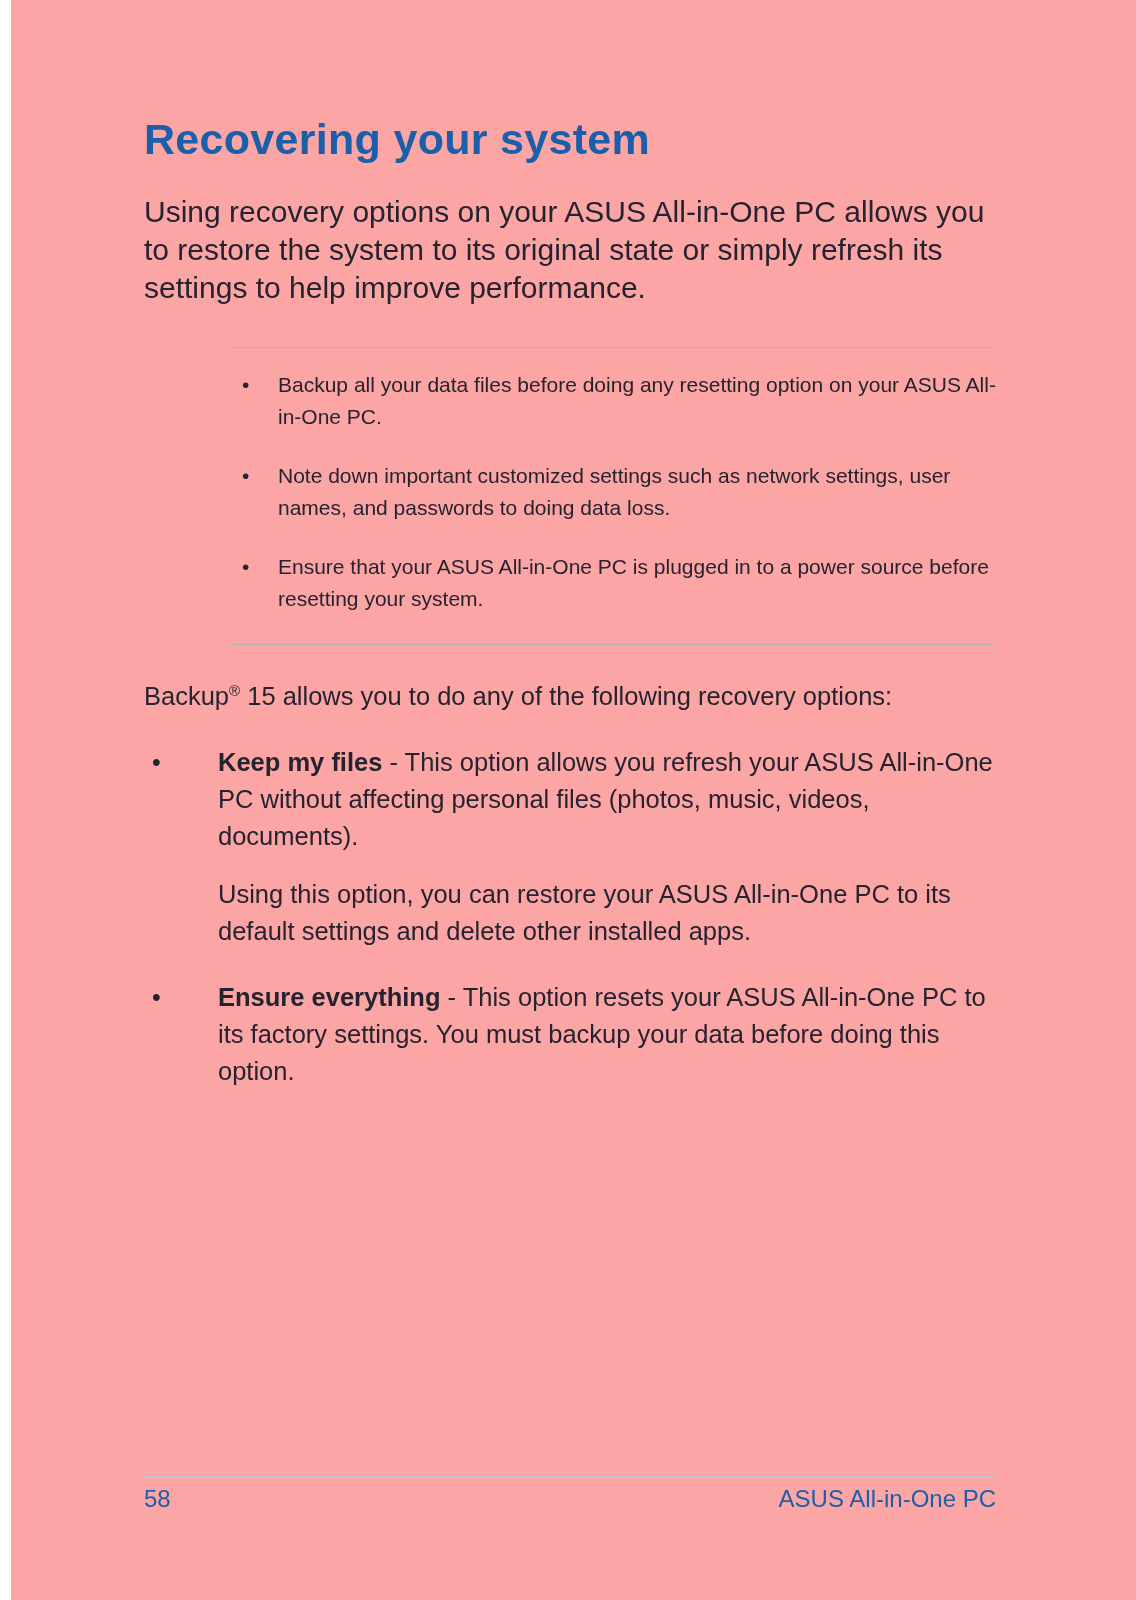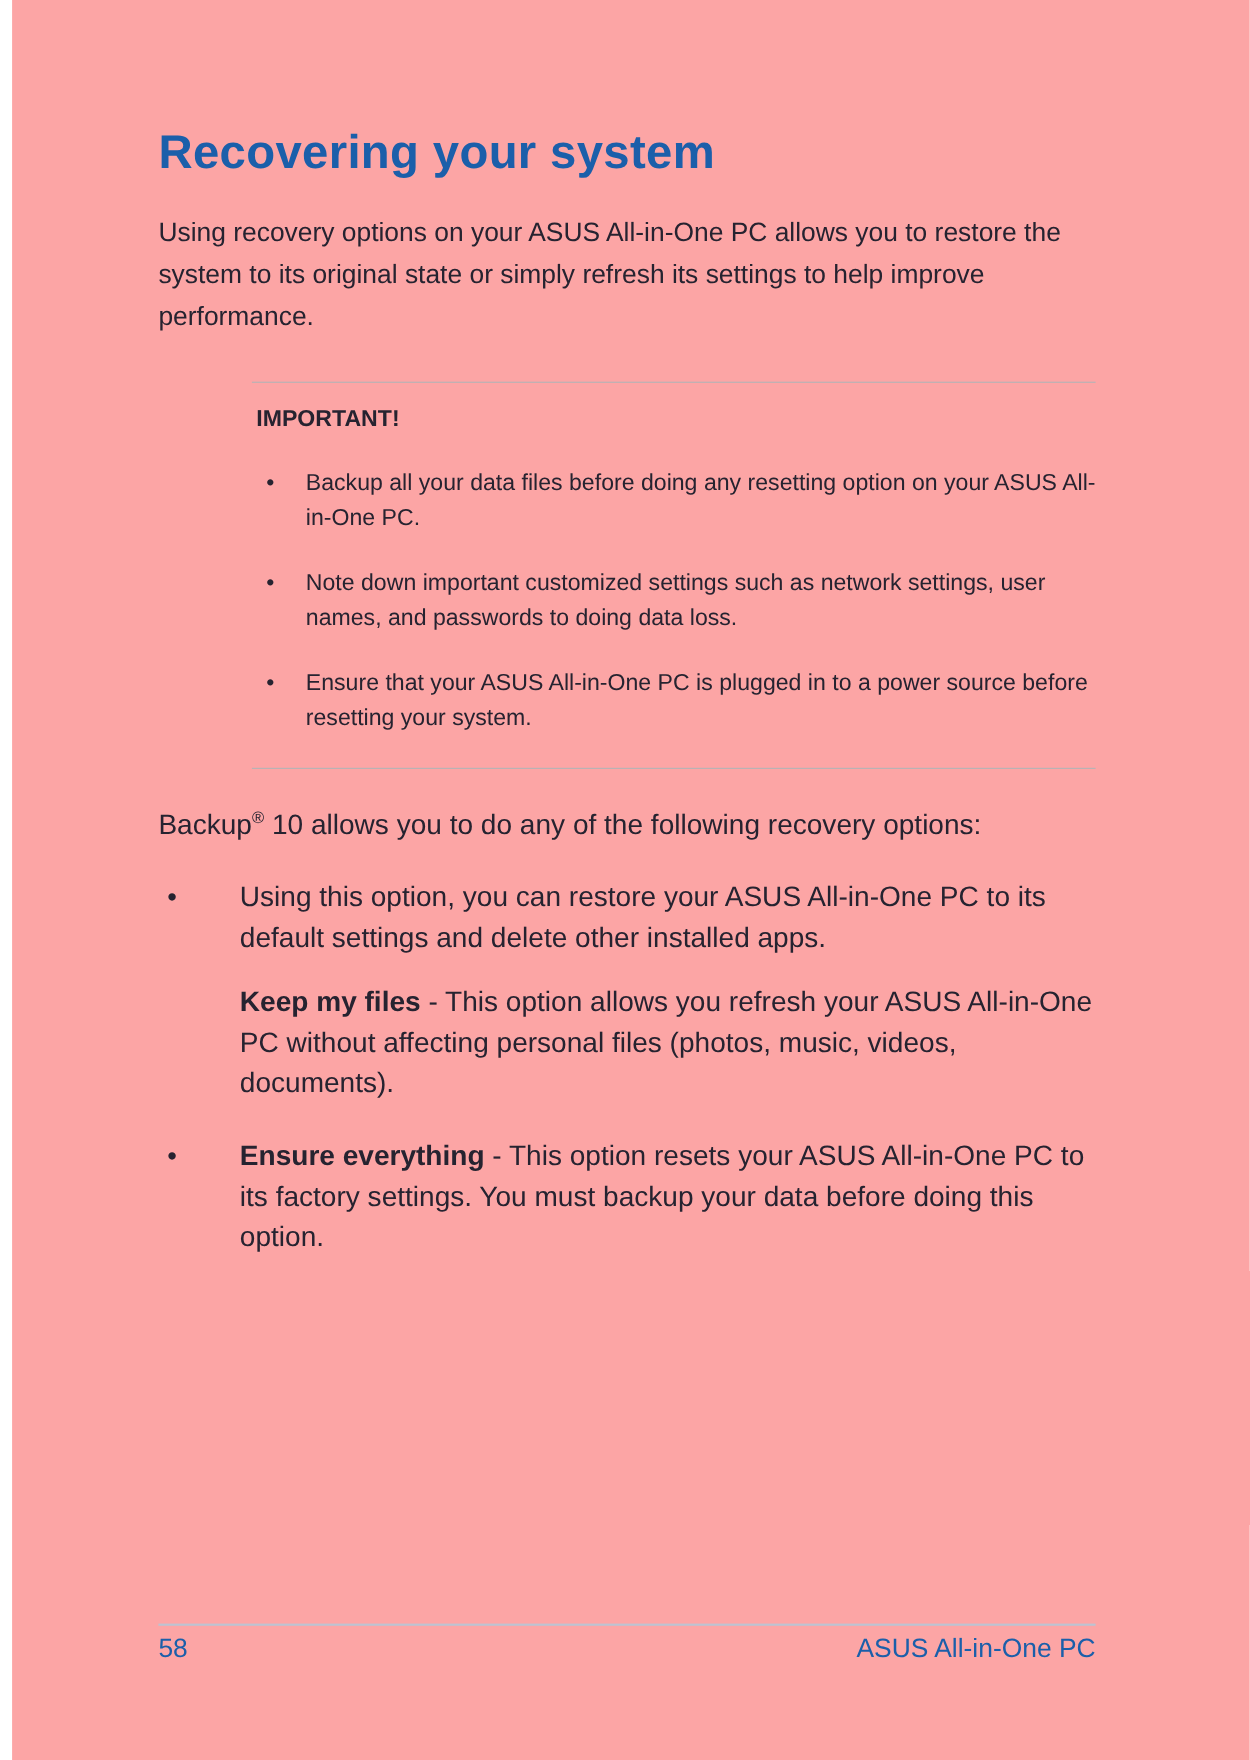--- a/index.html
+++ b/index.html
@@ -16,21 +16,21 @@
   }
   .content { position: absolute; left: 133px; top: 0; width: 852px; }
   .title {
     margin: 116px 0 0 0;
     font-size: 43px;
     line-height: 1.1;
     font-weight: 700;
     letter-spacing: 0.3px;
     color: var(--accent, #1b5faa);
   }
-  .intro { margin: 30px 0 0 0; font-size: 24px; line-height: 38px; }
+  .intro { margin: 30px 0 0 0; font-size: 30px; line-height: 38px; }
   .important-box {
     margin: 40px 0 0 85px;
     width: 767px;
     border-top: 1px solid #b2b4b6;
     border-bottom: 1px solid #b2b4b6;
     padding: 21px 0 2px 0;
   }
   .important-label { font-size: 21px; font-weight: 700; margin: 0 0 30px 4px; color: #262330; }
   .ibullet { display: flex; font-size: 21px; line-height: 32px; margin-bottom: 27px; }
   .imarker { flex: 0 0 49px; padding-left: 13px; }
@@ -61,45 +61,44 @@
 <body>
 
 <div class="page">
   <div class="content">
 
     <h1 class="title">Recovering your system</h1>
 
     <p class="intro">Using recovery options on your ASUS All-in-One PC allows you to restore the system to its original state or simply refresh its settings to help improve performance.</p>
 
     <div class="important-box">
-      <div class="important-label">IMPORTANT!</div>
 
       <div class="ibullet">
         <span class="imarker">•</span>
         <span class="itext">Backup all your data files before doing any resetting option on your ASUS All-in-One PC.</span>
       </div>
 
       <div class="ibullet">
         <span class="imarker">•</span>
         <span class="itext">Note down important customized settings such as network settings, user names, and passwords to doing data loss.</span>
       </div>
 
       <div class="ibullet">
         <span class="imarker">•</span>
         <span class="itext">Ensure that your ASUS All-in-One PC is plugged in to a power source before resetting your system.</span>
       </div>
     </div>
 
-    <p class="windows-line"><span>Backup</span><sup class="reg">®</sup><span> 10 allows you to do any of the following recovery options:</span></p>
+    <p class="windows-line"><span>Backup</span><sup class="reg">®</sup><span> 15 allows you to do any of the following recovery options:</span></p>
 
     <div class="opt">
       <span class="omarker">•</span>
       <div class="otext">
+        <p class="opara"><strong>Keep my files</strong><span> - This option allows you refresh your ASUS All-in-One PC without affecting personal files (photos, music, videos, documents).</span></p>
         <p class="opara">Using this option, you can restore your ASUS All-in-One PC to its default settings and delete other installed apps.</p>
-        <p class="opara"><strong>Keep my files</strong><span> - This option allows you refresh your ASUS All-in-One PC without affecting personal files (photos, music, videos, documents).</span></p>
       </div>
     </div>
 
     <div class="opt">
       <span class="omarker">•</span>
       <div class="otext">
         <p class="opara"><strong>Ensure everything</strong><span> - This option resets your ASUS All-in-One PC to its factory settings. You must backup your data before doing this option.</span></p>
       </div>
     </div>
 

